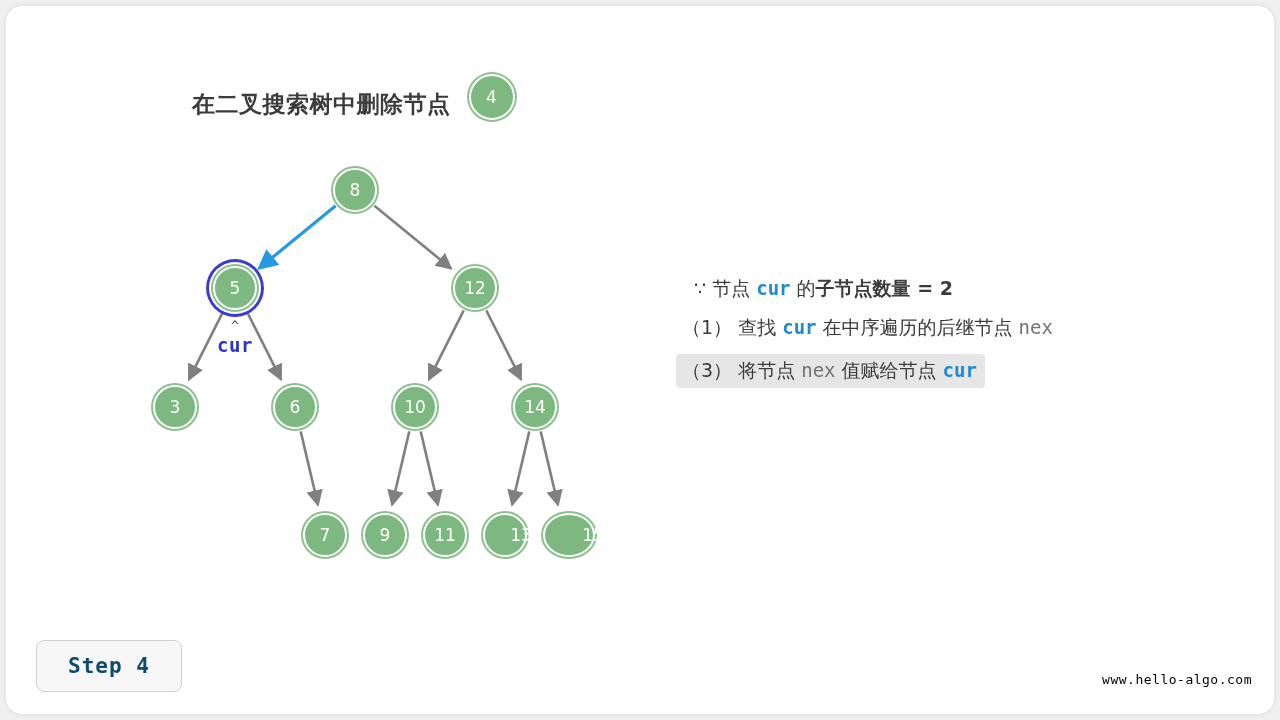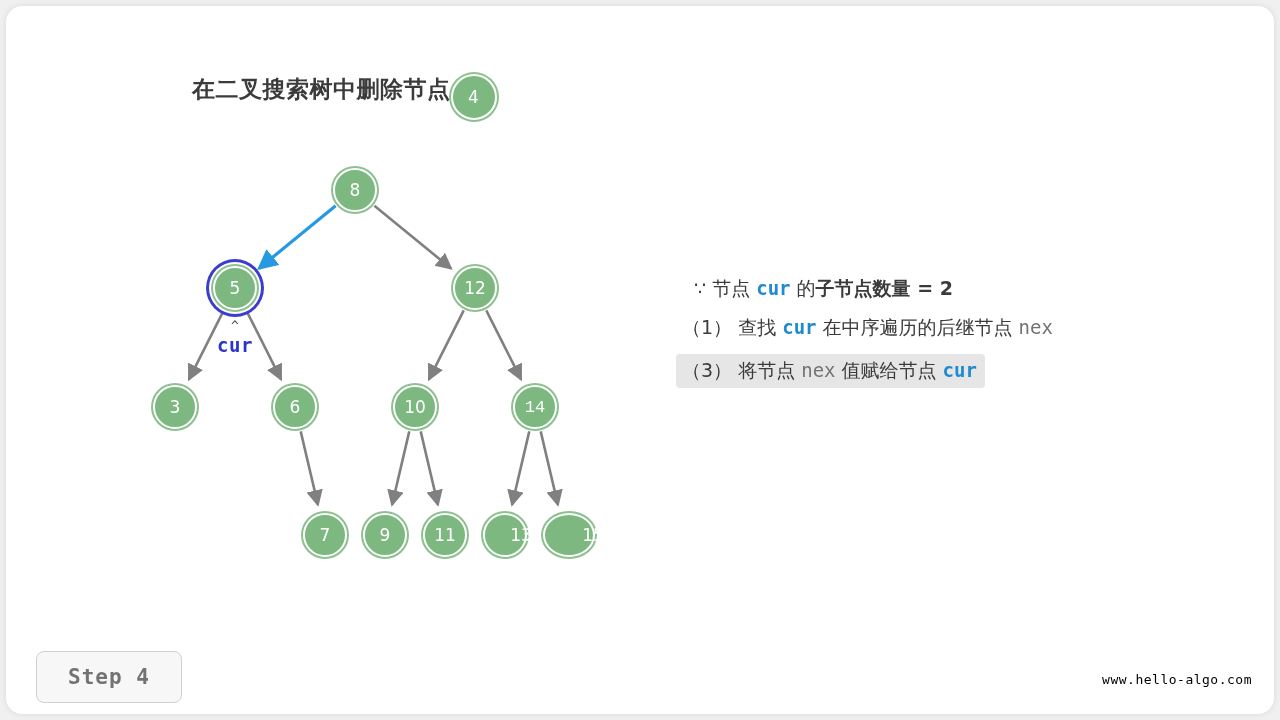--- a/index.html
+++ b/index.html
@@ -29,21 +29,22 @@
     border-radius: 16px;
     box-shadow: 0 0 6px rgba(0,0,0,0.10);
   }
 
   
   .title-row {
     position: absolute;
     left: 192px;
     top: 74px;
     display: flex;
-    align-items: flex-start;
+    align-items: flex-end;
+    gap: 18px;
   }
   .title-text {
     font-family: "DejaVu Sans", sans-serif;
     font-size: 23px;
     font-weight: bold;
     color: #3b3b3b;
     letter-spacing: 0.5px;
     white-space: nowrap;
   }
   .step-chip {
@@ -151,24 +152,23 @@
     height: 52px;
     border: 1px solid #d0d0d0;
     border-radius: 8px;
     background: #f7f7f7;
     display: flex;
     align-items: center;
     justify-content: center;
     font-family: "DejaVu Sans Mono", monospace;
     font-size: 21px;
     font-weight: bold;
-    color: #737373;
+    color: #0c4a6e;
     letter-spacing: 1px;
     box-sizing: border-box;
-    margin-top: 11px;
   }
   .watermark {
     position: absolute;
     right: 28px;
     top: 672px;
     font-family: "DejaVu Sans Mono", monospace;
     font-size: 13px;
     color: #000000;
     letter-spacing: 0.5px;
   }
@@ -206,21 +206,21 @@
       <line x1="540.7047830697333" y1="431.34040776419505" x2="557.9260689935309" y2="504.8178943723982" stroke="#808080" stroke-width="2.6" marker-end="url(#ah-gray)"></line>
     </svg>
 
   <div id="tree">
       <div class="node" style="left: 355px; top: 190px;">8</div>
       <div class="node highlight" style="left: 235px; top: 288px;">5</div>
       <div class="node" style="left: 475px; top: 288px;">12</div>
       <div class="node" style="left: 175px; top: 407px;">3</div>
       <div class="node" style="left: 295px; top: 407px;">6</div>
       <div class="node" style="left: 415px; top: 407px;">10</div>
-      <div class="node" style="left: 535px; top: 407px; font-family: Liberation Mono, monospace;">14</div>
+      <div class="node" style="left: 535px; top: 407px;">14</div>
       <div class="node" style="left: 325px; top: 535px;">7</div>
       <div class="node" style="left: 385px; top: 535px;">9</div>
       <div class="node" style="left: 445px; top: 535px;">11</div>
       <div class="node" style="left: 505px; top: 535px; padding-left: 32px;">13</div>
       <div class="node" style="left: 565px; top: 535px; padding-left: 48px;">15</div>
       <div class="caret" style="left: 235px; top: 318px;">^</div>
       <div class="ptr-label" style="left: 235px; top: 334px;">cur</div>
     </div>
 
   <div id="notes">

